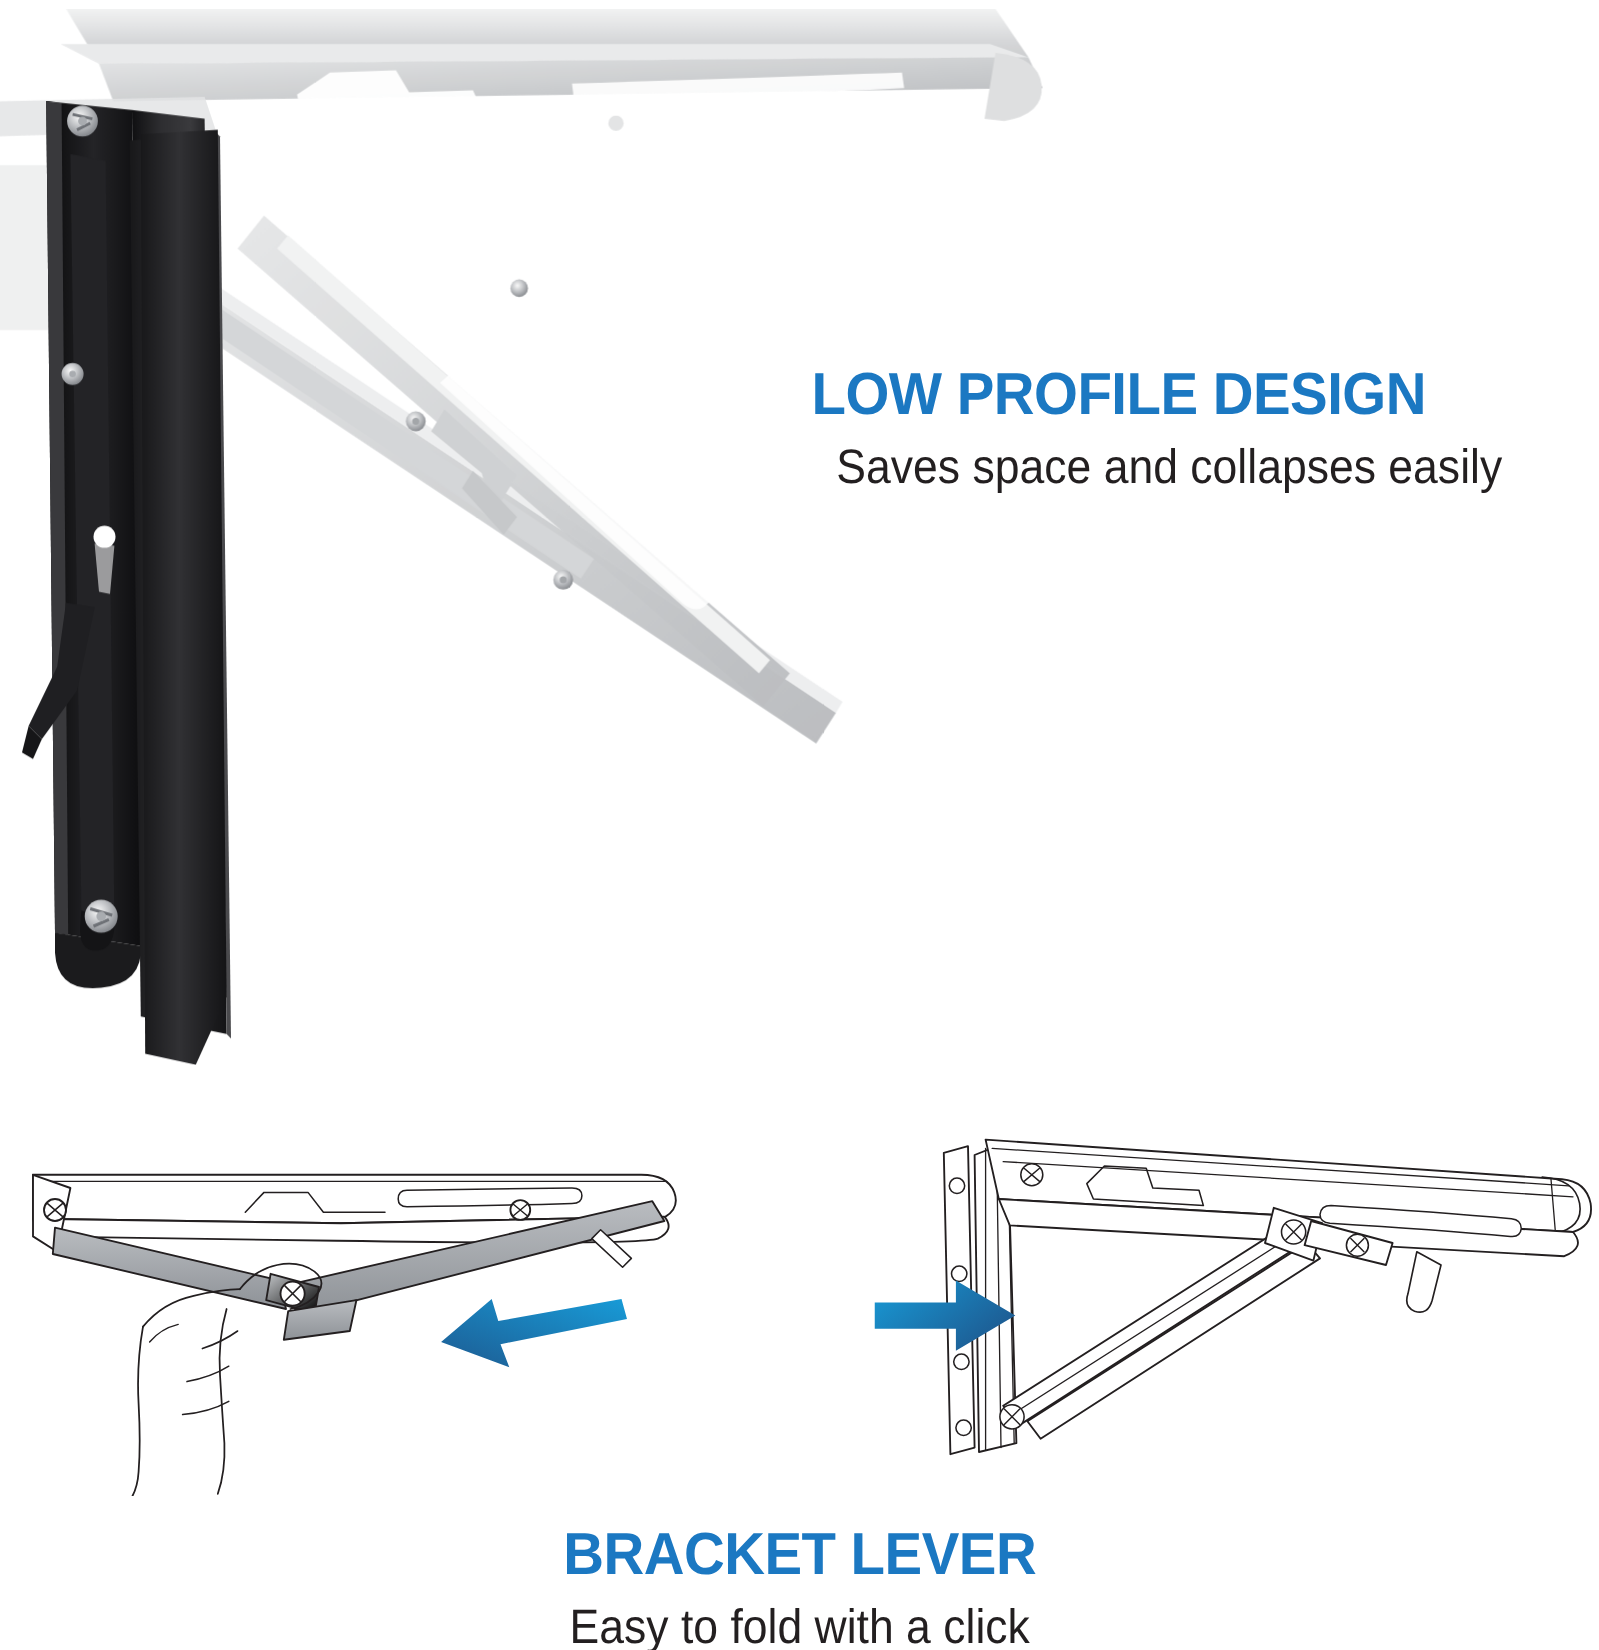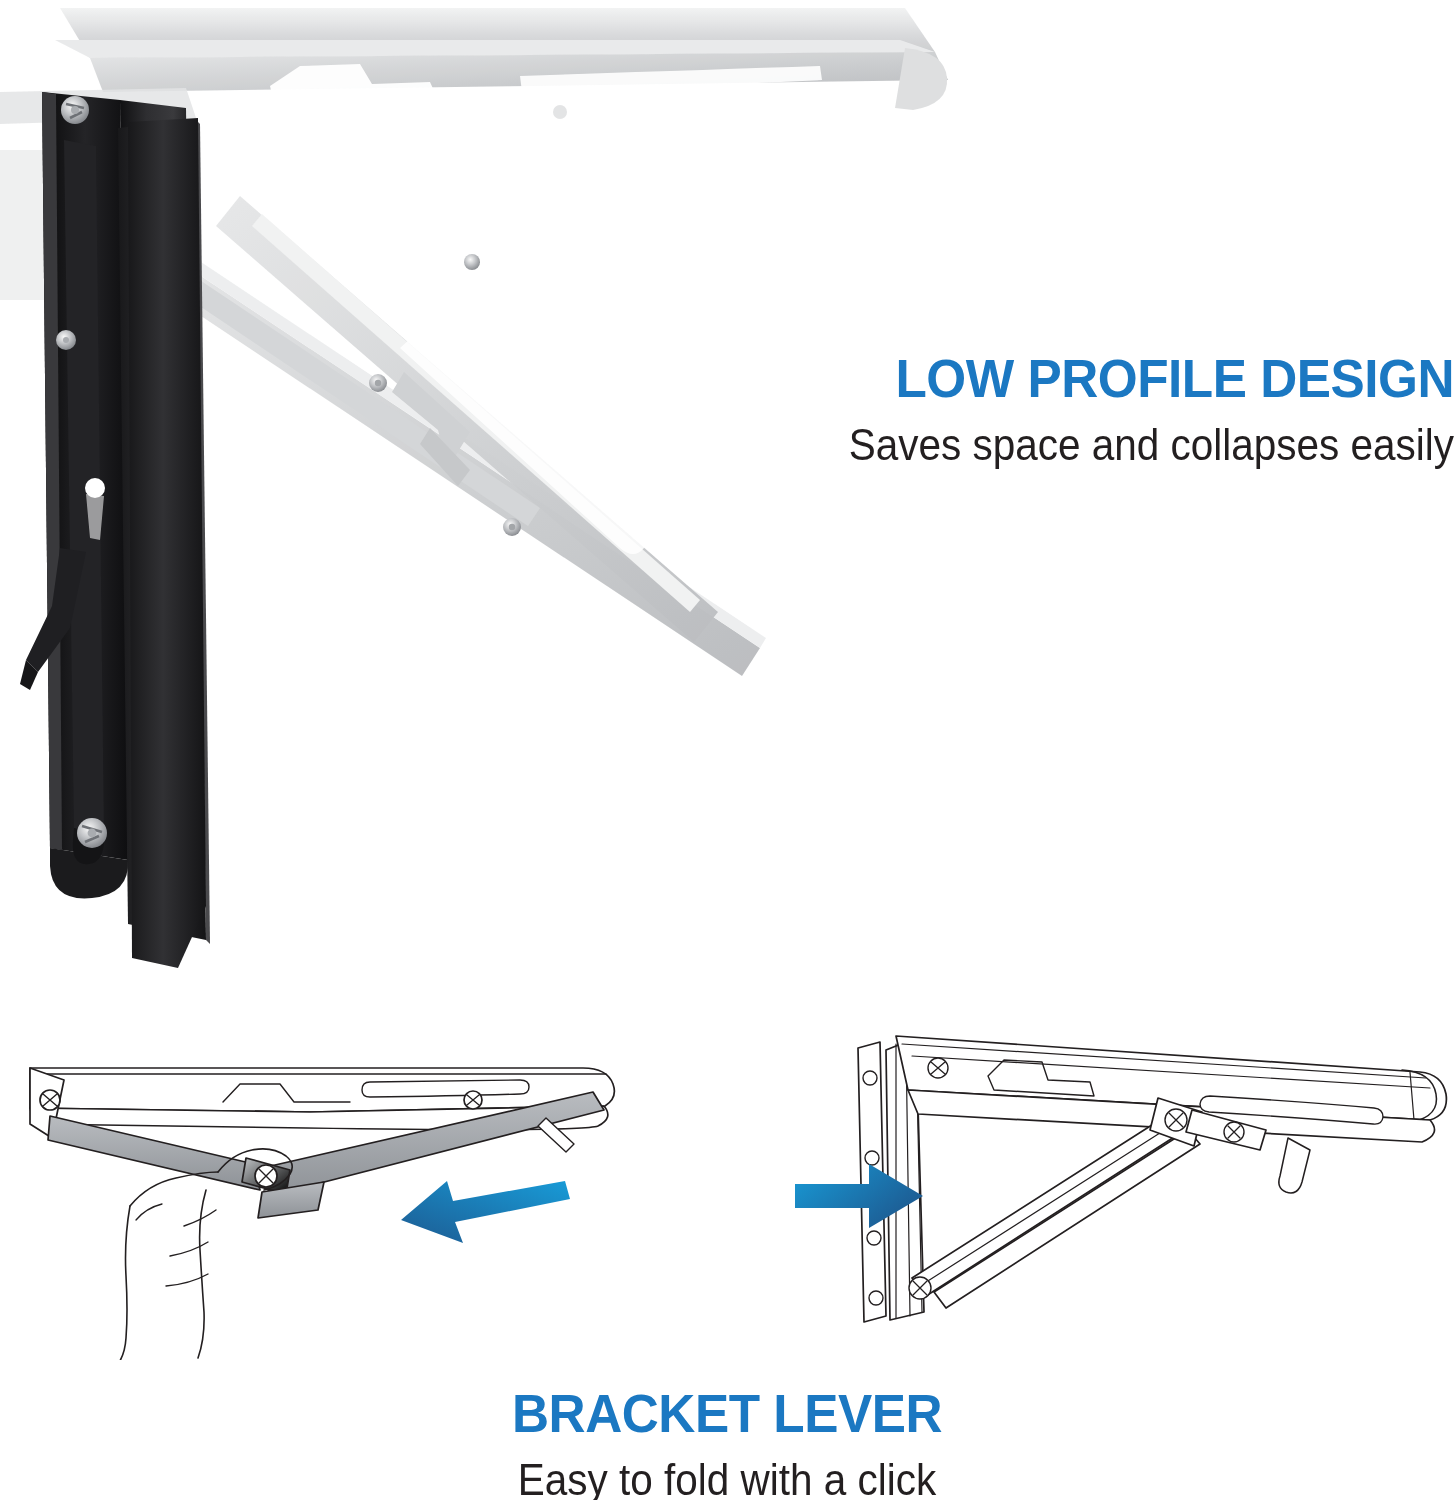--- a/index.html
+++ b/index.html
@@ -9,22 +9,22 @@
     font-family:"Liberation Sans", sans-serif;
     position:relative; overflow:hidden;
   }
 
   .stage { position:absolute; inset:0; background:#ffffff; }
 
   
   .panel-top { position:absolute; left:0; top:0; width:1454px; height:1000px; }
 
   .copy-top {
-    position:absolute; left:700px; top:350px; width:754px;
-    text-align:right;
+    position:absolute; left:700px; top:330px; width:754px;
+    text-align:left;
   }
   .headline {
     color:#1B78C2;
     font-weight:bold;
     font-size:54px;
     line-height:1.04;
     letter-spacing:-0.5px;
     white-space:nowrap;
     transform:scaleX(0.95);
     transform-origin:right center;

